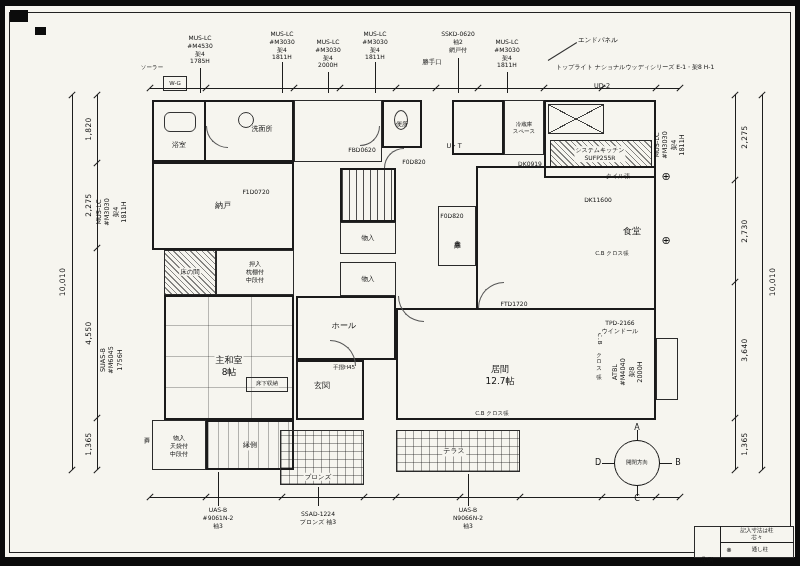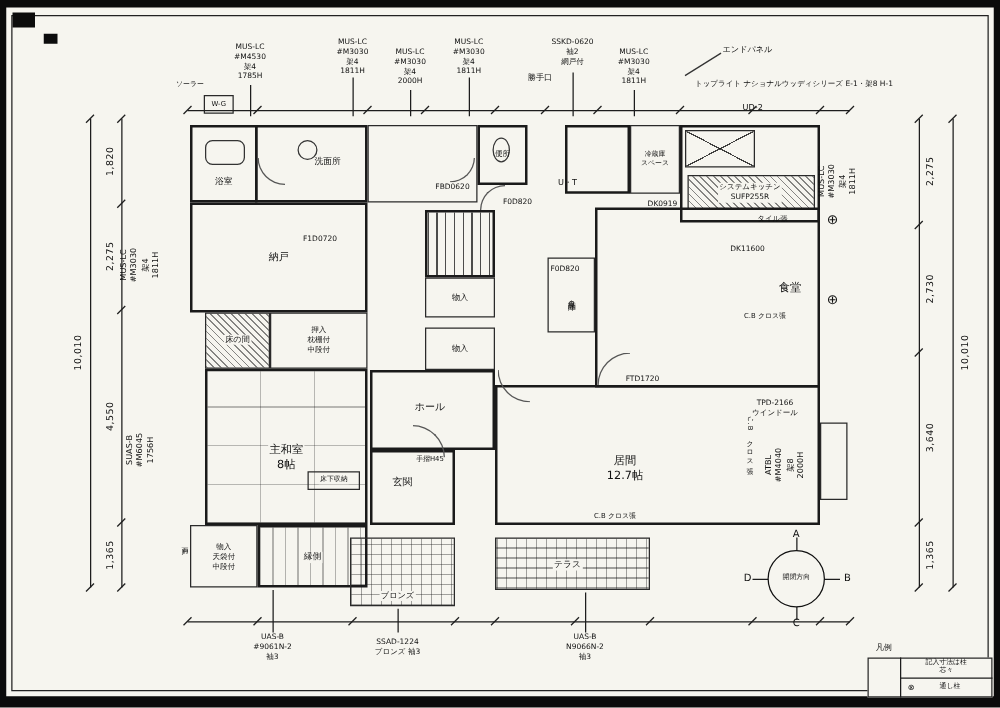--- a/index.html
+++ b/index.html
@@ -270,17 +270,17 @@
   <div class="circle" style="left:614px;top:440px;width:46px;height:46px;background:#f6f5ef;"></div>
   <div class="lbl f8" style="left:637px;top:428px;">A</div>
   <div class="lbl f8" style="left:678px;top:463px;">B</div>
   <div class="lbl f8" style="left:637px;top:499px;">C</div>
   <div class="lbl f8" style="left:598px;top:463px;">D</div>
   <div class="lbl f5" style="left:637px;top:463px;">開閉方向</div>
 
   <div class="room thin" style="left:694px;top:526px;width:100px;height:32px;background:#f6f5ef;z-index:41;"></div>
   <div class="vline" style="left:720px;top:526px;height:32px;z-index:42;"></div>
   <div class="hline" style="left:720px;top:542px;width:74px;z-index:42;"></div>
-  <div class="lbl f65" style="left:707px;top:518px;z-index:43;">凡例</div>
+  <div class="lbl f65" style="left:707px;top:560px;z-index:43;">凡例</div>
   <div class="lbl f5" style="left:757px;top:534px;z-index:43;">記入寸法は柱芯々</div>
   <div class="lbl f65" style="left:729px;top:550px;z-index:43;">⊗</div>
   <div class="lbl f5" style="left:760px;top:550px;z-index:43;">通し柱</div>
 </div>
 
 </body></html>

